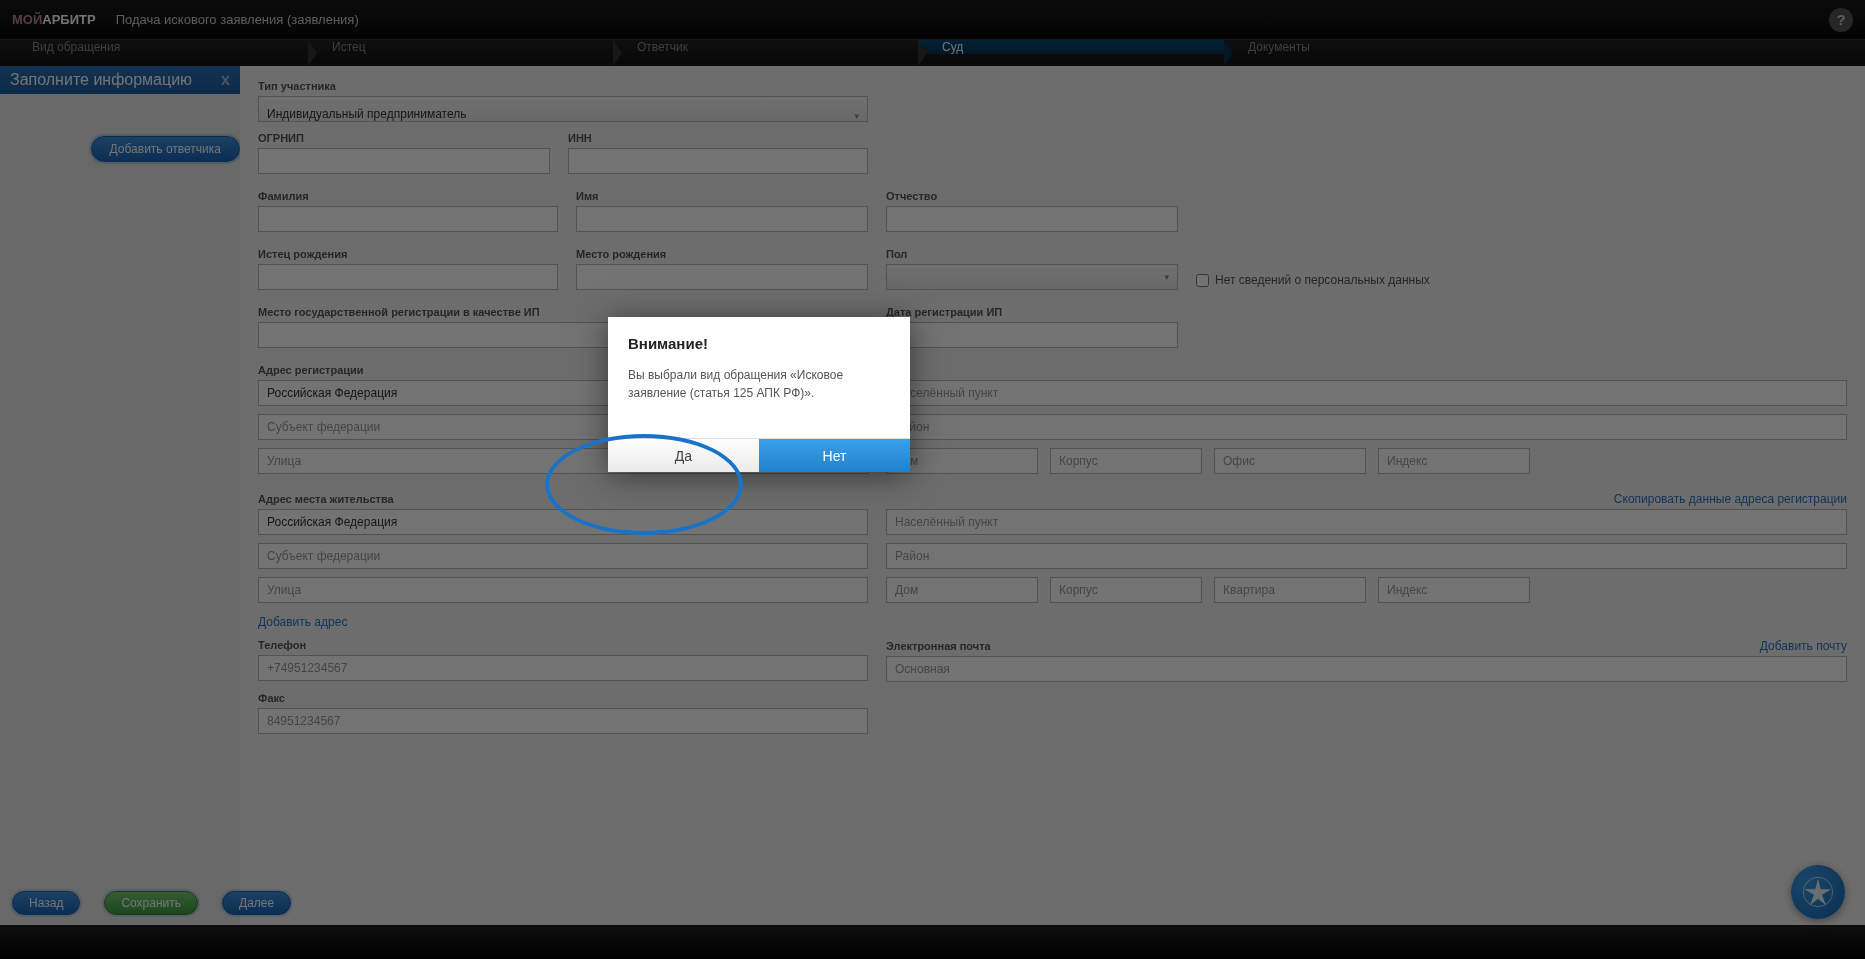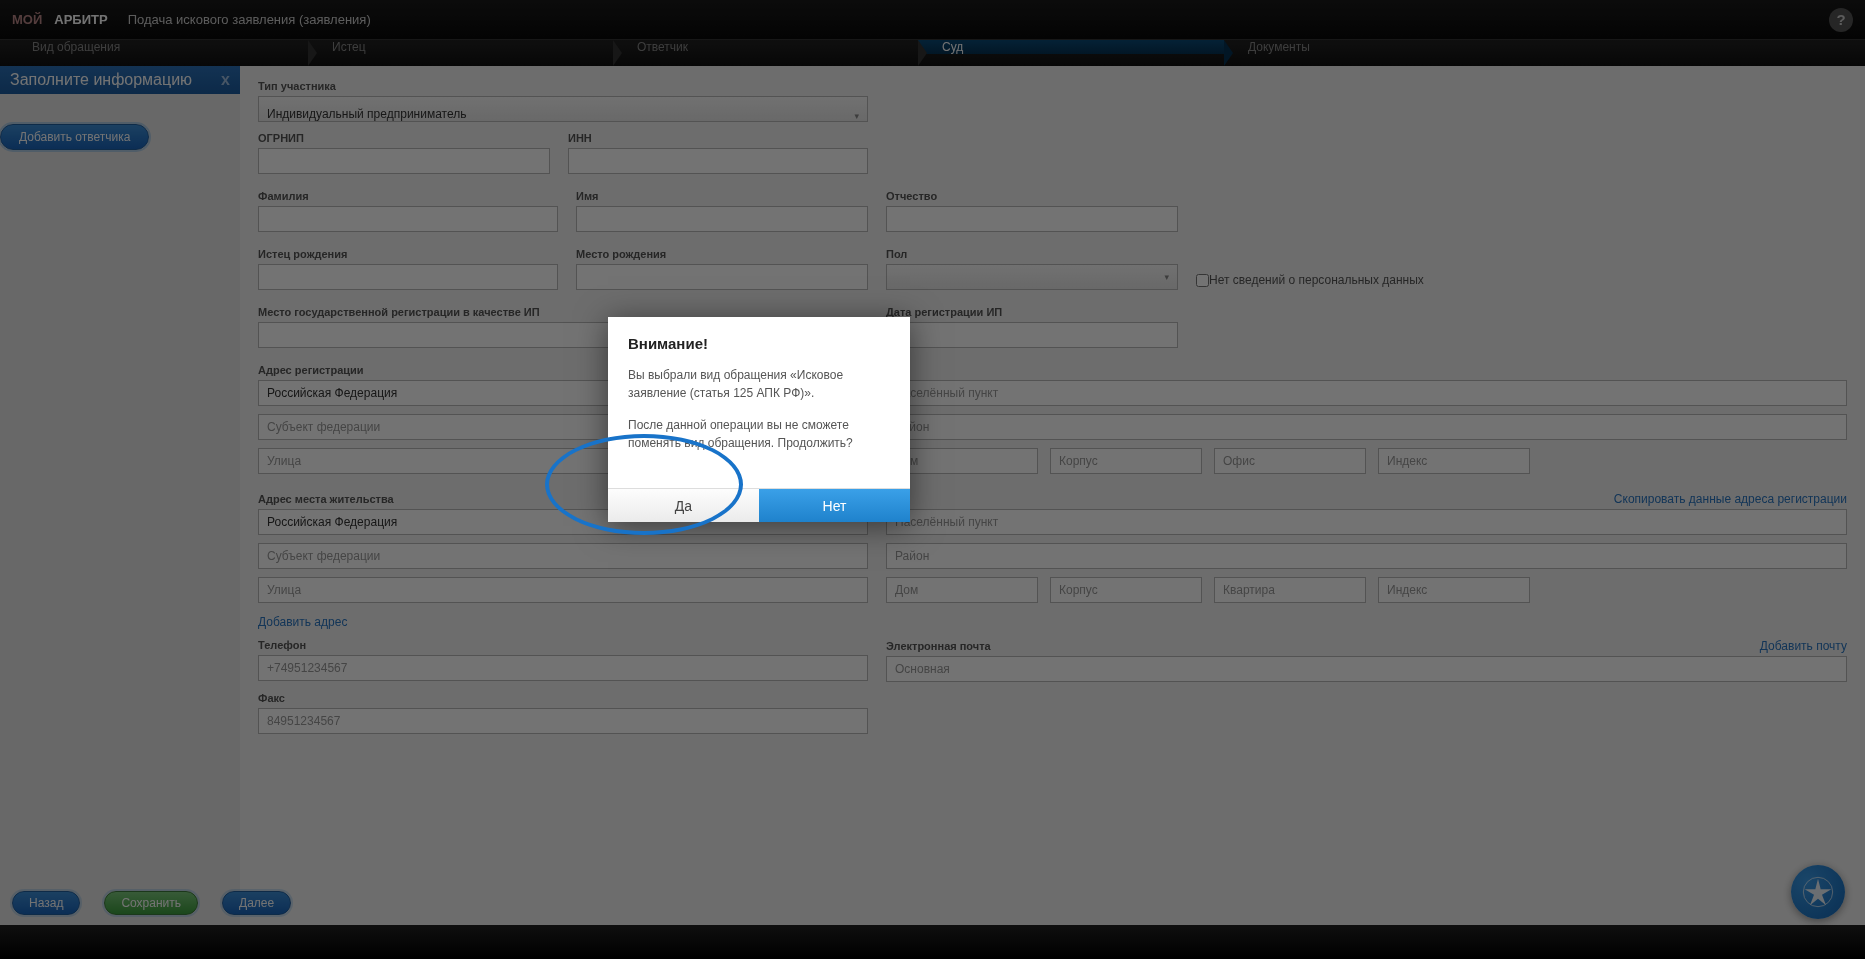--- a/index.html
+++ b/index.html
@@ -16,21 +16,21 @@
 .top-bar {
   height: 40px;
   background: linear-gradient(to bottom, #1a1a1a, #0a0a0a);
   display: flex;
   align-items: center;
   padding: 0 12px;
   border-bottom: 1px solid #333;
 }
 .logo { font-weight: bold; font-size: 13px; }
 .logo .m { color: #b88; }
-.logo .a { color: #fff; margin-left: 12px; }
+.logo .a { color: #fff; }
 .top-title { margin-left: 20px; color: #ccc; font-size: 13px; }
 .help-btn {
   margin-left: auto;
   width: 24px; height: 24px;
   border-radius: 50%;
   background: #555;
   color: #ccc;
   display: flex; align-items: center; justify-content: center;
   font-weight: bold; font-size: 15px;
   cursor: pointer;
@@ -85,21 +85,21 @@
 .sidebar-header {
   background: linear-gradient(to bottom,#2b71b8,#1c5ca0);
   color: #fff;
   padding: 5px 10px;
   font-size: 16px;
   display: flex;
   align-items: center;
   justify-content: space-between;
 }
 .sidebar-header .x { cursor: pointer; font-weight: bold; color: #9dbde0;}
-.sidebar-body { padding: 30px 0; text-align: left; }
+.sidebar-body { padding: 42px 0; text-align: right; }
 .pill-btn {
   display: inline-block;
   padding: 5px 18px;
   border-radius: 14px;
   background: linear-gradient(to bottom,#3d8fd8,#1a65bc);
   color: #fff;
   font-size: 12px;
   border: 1px solid #205fa0;
   cursor: pointer;
   box-shadow: 0 0 0 2px rgba(80,160,230,0.35);
@@ -124,21 +124,21 @@
   font-size: 12px;
   color: #333;
 }
 .input::placeholder { color: #999; }
 .select {
   display: flex; align-items: center; justify-content: space-between;
   background: linear-gradient(to bottom,#fafafa,#e8e8e8);
   cursor: pointer;
 }
 .select .caret { font-size: 9px; color: #888; }
-.checkbox-row { display:flex; align-items:center; gap:0; margin-top:22px;}
+.checkbox-row { display:flex; align-items:center; gap:6px; margin-top:22px;}
 .checkbox-row input { width:13px;height:13px;}
 .link { color: #2a76c2; cursor: pointer; font-size: 12px;}
 .link-right { float: right; }
 .addr-small { width: 152px; }
 .section-gap { height: 10px; }
 .bottom-buttons {
   position: absolute;
   left: 12px;
   bottom: 44px;
   display: flex;
@@ -417,21 +417,20 @@
     <circle cx="12" cy="12" r="11" fill="none" stroke="#fff" stroke-width="0.5"></circle>
     <path d="M12 2 L14 10 L22 10 L15 14 L18 22 L12 17 L6 22 L9 14 L2 10 L10 10 Z" fill="#fff" opacity="0.9"></path>
   </svg>
 </div>
 
 <div class="overlay"></div>
 <div class="modal">
   <div class="modal-body">
     <div class="modal-title">Внимание!</div>
     <div class="modal-text">Вы выбрали вид обращения «Исковое заявление (статья 125 АПК РФ)».</div>
-    <div class="modal-text">После данной операции вы не сможете поменять вид обращения. Продолжить?</div>
   </div>
   <div class="modal-btns">
     <div class="modal-btn modal-btn-yes">Да</div>
     <div class="modal-btn modal-btn-no">Нет</div>
   </div>
 </div>
 
 <div class="annotation-circle"></div>
 
 </body></html>

